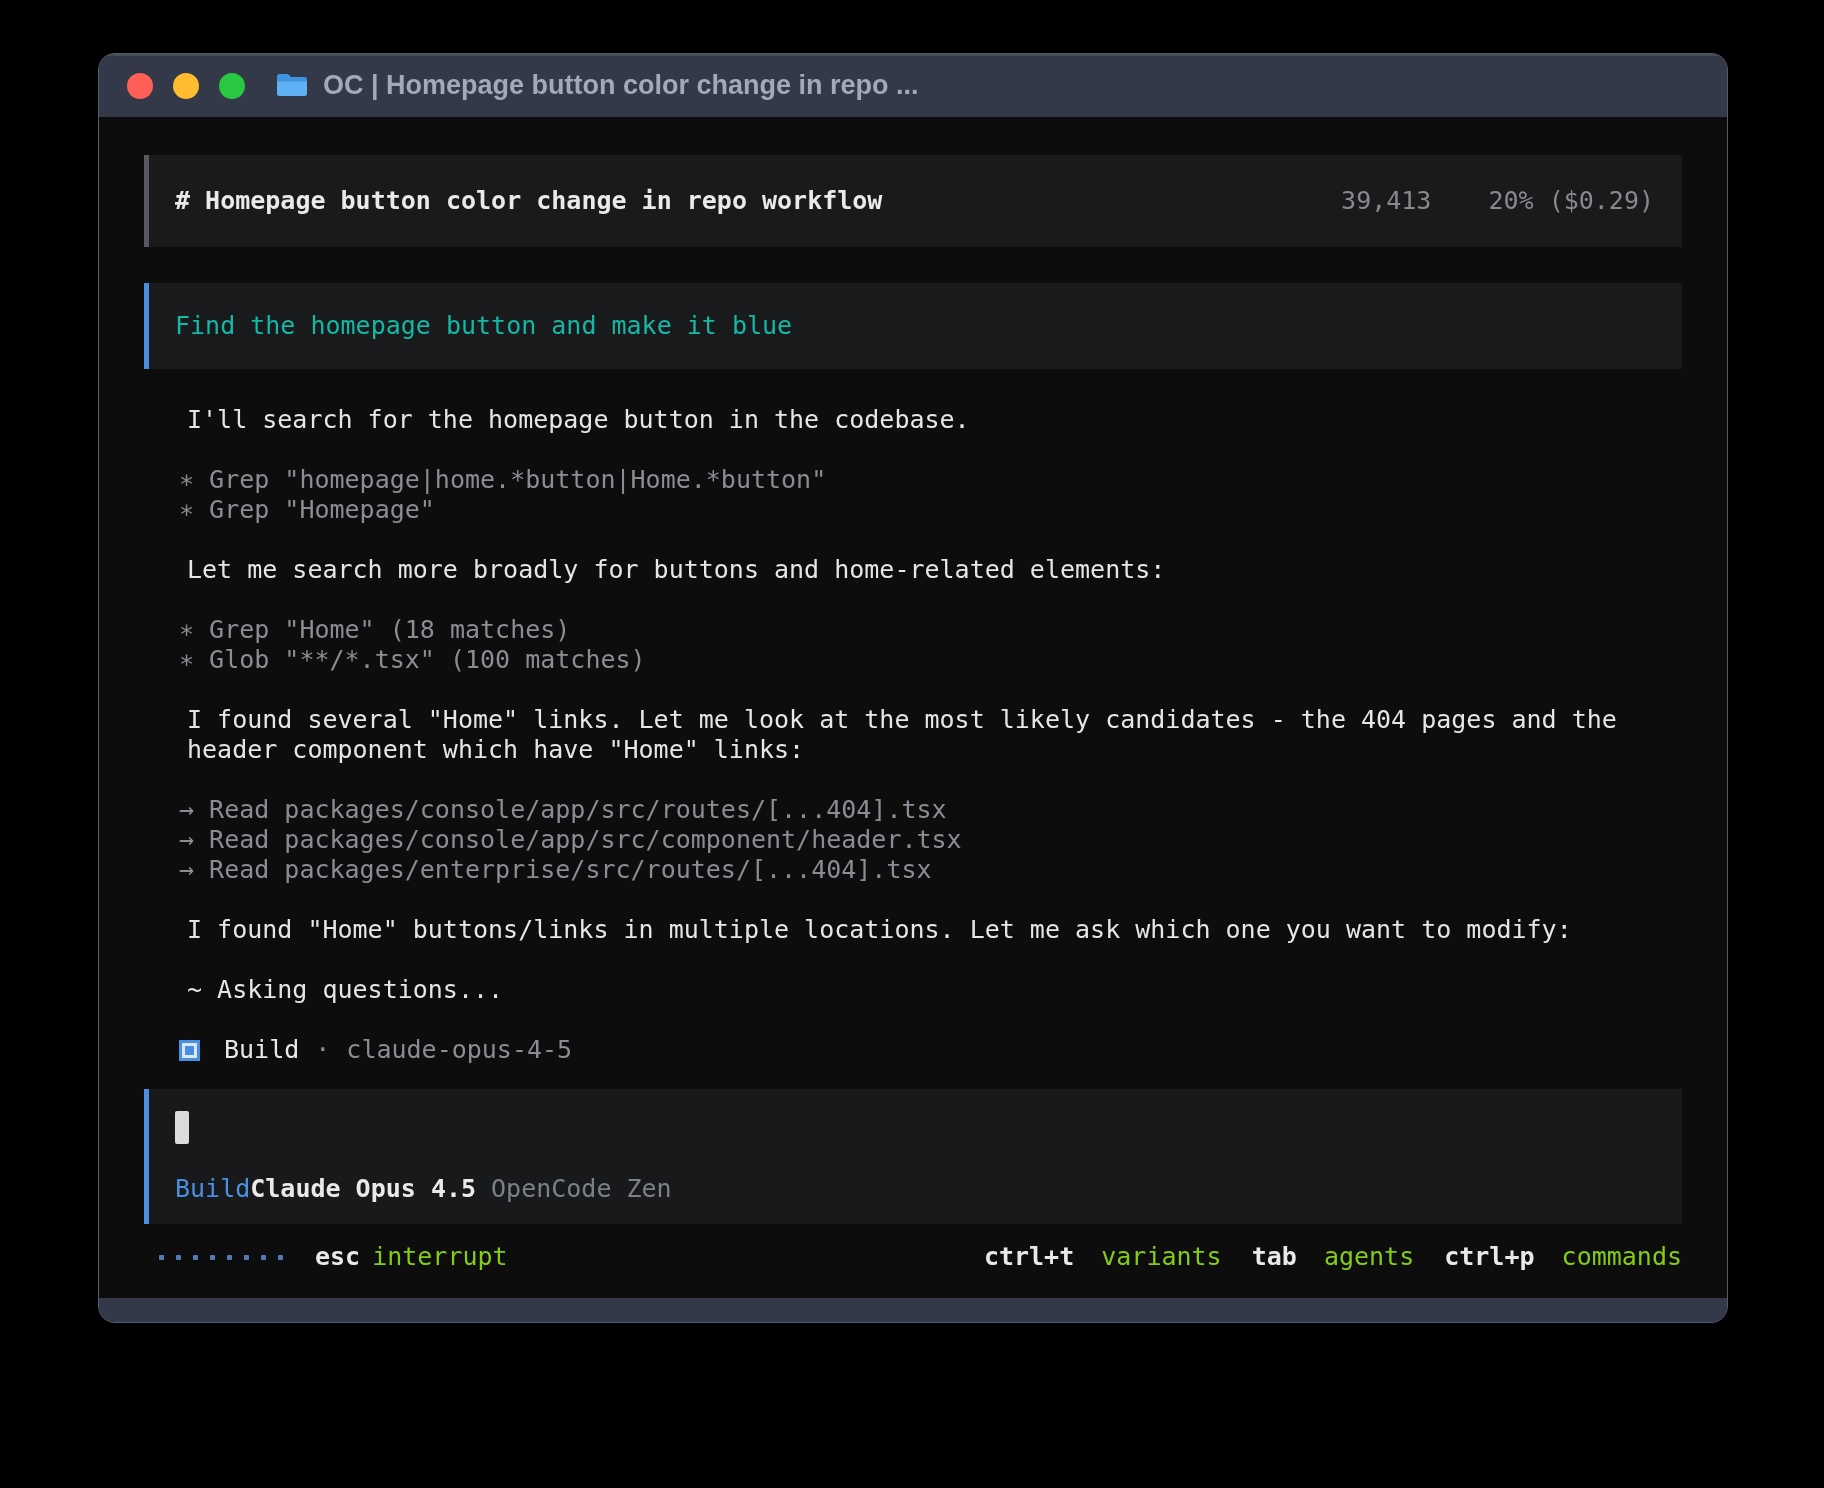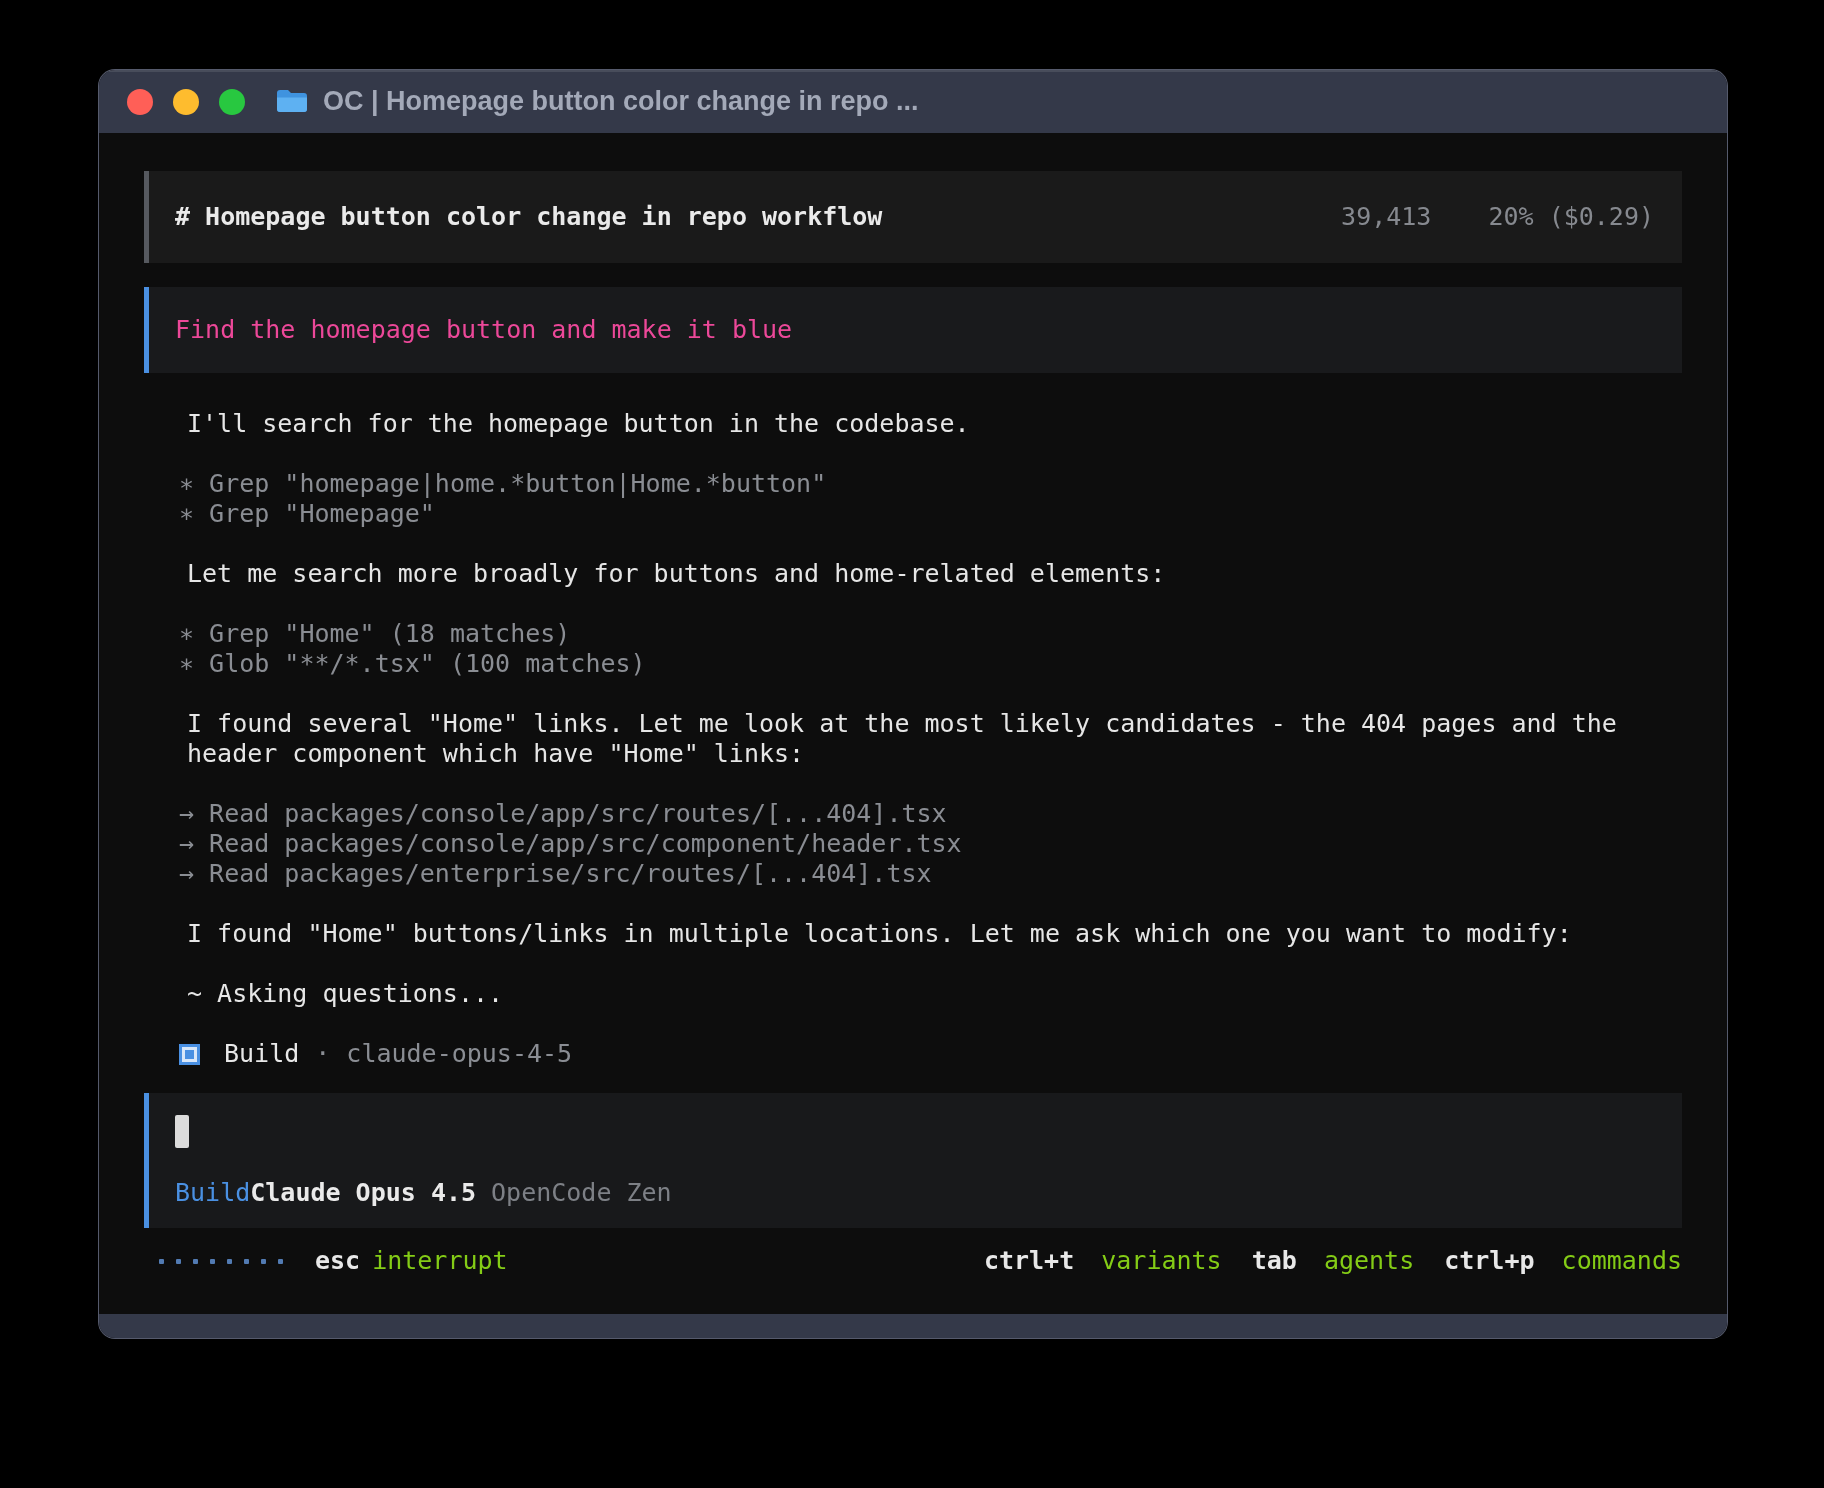--- a/index.html
+++ b/index.html
@@ -6,21 +6,21 @@
   html, body { margin: 0; padding: 0; }
   body {
     width: 1824px; height: 1488px;
     background: #000000;
     position: relative;
     font-family: "DejaVu Sans Mono", "Liberation Mono", monospace;
   }
 
   
   .window {
-    position: absolute; left: 99px; top: 70px;
+    position: absolute; left: 99px; top: 54px;
     width: 1628px; height: 1268px;
     background: #0d0d0d;
     border-radius: 16px;
     box-shadow: 0 0 0 1px #555a6c, 0 20px 60px rgba(0,0,0,0.8);
     display: flex; flex-direction: column;
     overflow: hidden;
   }
   .titlebar {
     flex: 0 0 63px;
     background: #343949;
@@ -56,27 +56,27 @@
     height: 92px;
     background: #1a1a1a;
     border-left: 5px solid #56595f;
     display: flex; align-items: center;
     padding: 0 28px 0 26px;
   }
   .session-title { font-weight: bold; color: #eaeaea; white-space: nowrap; }
   .metrics { margin-left: auto; display: flex; gap: 57px; color: #86898f; white-space: nowrap; }
 
   .user-msg {
-    margin-top: 24px;
+    margin-top: 36px;
     height: 86px;
     background: #191a1c;
     border-left: 5px solid #4a90e2;
     display: flex; align-items: center;
     padding: 16px 26px;
-    color: #ec4899;
+    color: #14b8a6;
   }
 
   .transcript { margin: 36px 0 0 35px; }
   .transcript p { margin: 30px 8px; max-width: 1440px; }
   .transcript > :first-child { margin-top: 0; }
   .tool-group { margin: 30px 0; }
   .tool-group p { margin: 0; }
   .t-text { color: #e6e6e6; }
   .t-tool { color: #8a8d93; }
 

